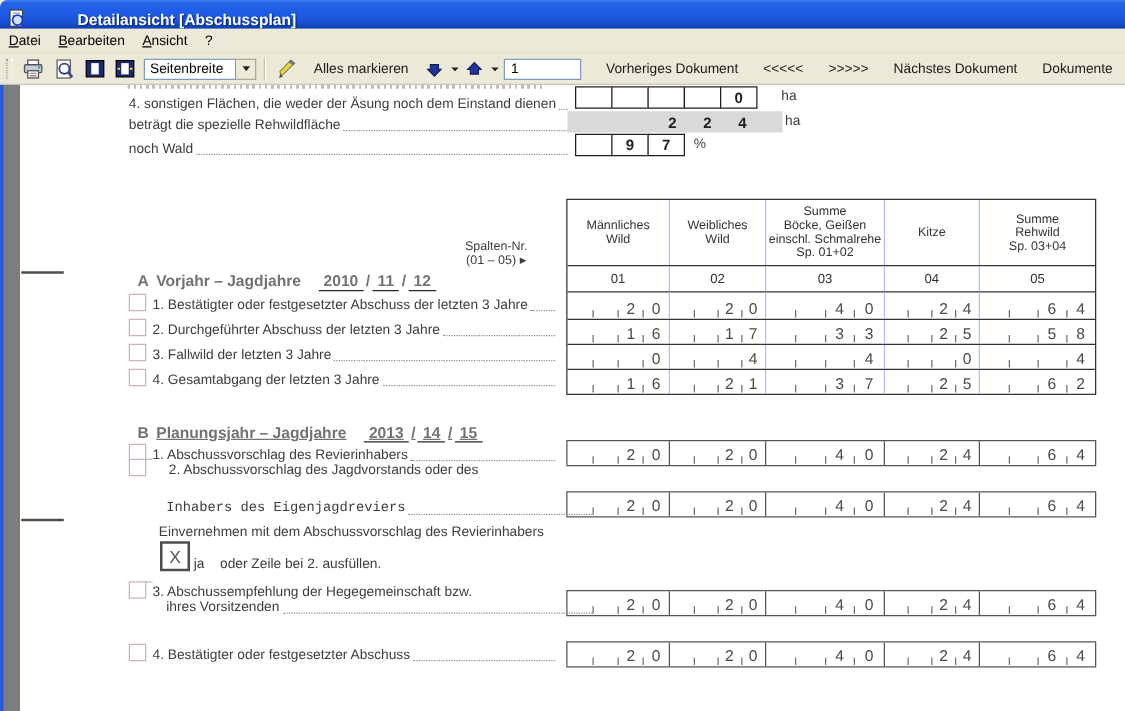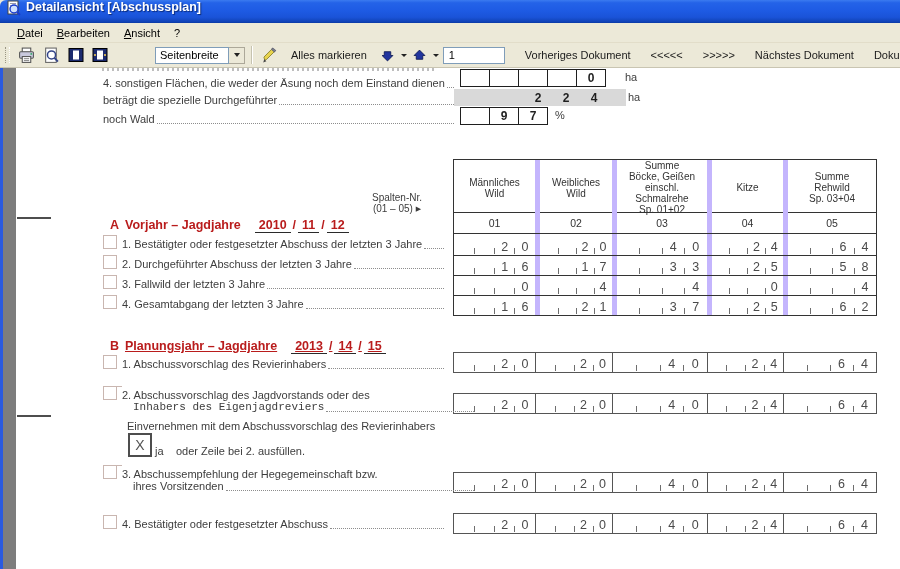--- a/index.html
+++ b/index.html
@@ -2,42 +2,42 @@
 <html><head>
 <meta charset="utf-8">
 <style>
   html,body{margin:0;padding:0;}
   .screen{position:relative;width:900px;height:569px;overflow:hidden;background:#ece9d8;
     font-family:"Liberation Sans",sans-serif;-webkit-font-smoothing:antialiased;}
 
   
   .titlebar{position:absolute;left:0;top:0;width:100%;height:23px;
     background:linear-gradient(180deg,#3b7bf0 0%,#2463e8 12%,#1e5be4 45%,#1a53d8 75%,#0f41b4 96%,#0a38a0 100%);
-    border-radius:6px 0 0 0;display:flex;align-items:flex-start;padding-left:5px;box-sizing:border-box;}
+    border-radius:6px 0 0 0;display:flex;align-items:flex-end;padding-left:5px;box-sizing:border-box;gap:36px;}
   .titlebar .wicon{width:16px;height:16px;margin-right:5px;flex:none;}
   .titlebar .ttext{color:#fff;font-weight:bold;font-size:12.5px;text-shadow:1px 1px 1px #0a2a7a;white-space:nowrap;}
 
   
   .menubar{position:absolute;left:0;top:23px;width:100%;height:20px;background:#ece9d8;
-    display:flex;align-items:center;padding-left:10px;box-sizing:border-box;border-bottom:1px solid #e2ddc9;}
+    display:flex;align-items:center;box-sizing:border-box;border-bottom:1px solid #e2ddc9;}
   .menu-item{display:inline-block;font-size:11px;color:#000;padding:2px 7px;cursor:default;}
   .menu-item::first-letter{text-decoration:underline;}
   .menu-item.no-ul::first-letter{text-decoration:none;}
 
   
   .toolbar{position:absolute;left:0;top:43px;width:100%;height:25px;background:#ece9d8;
     display:flex;align-items:center;padding:0 4px 0 4px;box-sizing:border-box;border-bottom:1px solid #c9c5b2;}
   .grip{width:3px;height:16px;margin:0 4px 0 1px;border-left:1px dotted #9a9684;border-right:1px dotted #fff;flex:none;}
   .tbtn{height:22px;min-width:22px;display:flex;align-items:center;justify-content:center;flex:none;
     font-size:11px;color:#1a1a1a;padding:0 4px;box-sizing:border-box;white-space:nowrap;}
   .tbtn svg{display:block;}
   .tsep{width:1px;height:18px;background:#c6c3b0;border-right:1px solid #fff;margin:0 3px;flex:none;}
   .combo{display:flex;align-items:center;flex:none;margin:0 3px;}
   .combo .cfield{width:74px;height:17px;background:#fff;border:1px solid #7f9db9;font-size:11px;
-    display:flex;align-items:center;padding-left:4px;box-sizing:border-box;margin-left:40px;}
+    display:flex;align-items:center;padding-left:4px;box-sizing:border-box;}
   .combo .cbtn{width:16px;height:17px;background:#ece9d8;border:1px solid #aca899;border-left:none;
     display:flex;align-items:center;justify-content:center;box-sizing:border-box;}
   .caret{width:0;height:0;border-left:3.5px solid transparent;border-right:3.5px solid transparent;border-top:4px solid #222;}
   .mini-caret{width:0;height:0;border-left:3px solid transparent;border-right:3px solid transparent;border-top:3.5px solid #222;margin-left:1px;}
   .pagebox{width:62px;height:17px;background:#fff;border:1px solid #7f9db9;font-size:11px;
     display:flex;align-items:center;padding-left:5px;box-sizing:border-box;flex:none;margin-left:2px;}
   .txtbtn{margin:0 6px;}
 
   
   .viewport{position:absolute;left:0;top:68px;right:0;bottom:0;background:#808080;}
@@ -68,38 +68,38 @@
   .band{position:absolute;left:438px;top:21px;width:172px;height:17px;background:#d9d9d9;
     display:flex;padding:0 14px;box-sizing:border-box;}
   .bslot{width:28px;display:flex;align-items:center;justify-content:center;font-size:12px;font-weight:bold;color:#1f1f1f;}
   .unit{position:absolute;font-size:11px;color:#3d3d3d;}
 
   
   .spalten{position:absolute;left:337px;top:124px;width:88px;text-align:center;font-size:10px;line-height:11px;color:#3d3d3d;}
   .spalten .arr{font-size:7px;vertical-align:1px;}
 
   
-  .sec-head{position:absolute;left:94px;font-size:12.5px;font-weight:bold;color:#b91c1c;white-space:nowrap;}
+  .sec-head{position:absolute;left:94px;font-size:12.5px;font-weight:bold;color:#737373;white-space:nowrap;}
   .sec-head .sl{display:inline-block;width:15px;}
   .sec-head .st{margin-right:14px;}
   .sec-head .yr{border-bottom:1px solid #2a2a2a;padding:0 4px;}
   .sec-head .ysep{padding:0 2px;font-weight:bold;}
 
   
   .atable{position:absolute;left:437px;top:91px;width:424px;border:1px solid #333;box-sizing:border-box;background:#fff;}
   .arow{display:grid;grid-template-columns:81px 77px 95px 76px 1fr;box-sizing:border-box;}
   .arow + .arow{border-top:1px solid #333;}
   .arow.head{height:52px;}
   .arow.nums{height:21px;}
   .arow.data{height:20px;}
   .arow.data.first{height:22px;}
   .hcell,.ncell{display:flex;align-items:center;justify-content:center;text-align:center;color:#333;box-sizing:border-box;}
   .hcell{font-size:10px;line-height:11px;white-space:pre-line;}
   .ncell{font-size:10.5px;}
-  .bl{border-left:5px solid #c4b5fd;}
+  .bl{border-left:1px solid #c4b5fd;}
   .dcell{display:flex;box-sizing:border-box;}
   .slot{flex:1;position:relative;display:flex;align-items:flex-end;justify-content:center;
     font-size:12.5px;line-height:14px;color:#4a4a4a;padding-bottom:1px;}
   .slot.tick::before{content:"";position:absolute;left:-0.5px;bottom:1px;width:1px;height:6px;background:#6e6e6e;}
   .strip{position:absolute;left:437px;width:424px;height:21px;border:1px solid #555;box-sizing:border-box;
     display:grid;grid-template-columns:81px 77px 95px 76px 1fr;background:#fff;}
   .strip .bl{border-left:1px solid #555;}
 
   
   .einv{position:absolute;left:111px;top:352px;font-size:11px;color:#3d3d3d;white-space:nowrap;}
@@ -241,21 +241,21 @@
       <div class="vboxes" style="left:444px;top:1px;">
           <div class="vbox"></div>
           <div class="vbox"></div>
           <div class="vbox"></div>
           <div class="vbox"></div>
           <div class="vbox">0</div>
         </div>
       <span class="unit" style="left:609px;top:3px;">ha</span>
 
       <div class="area-label-row" style="top:26px;">
-        <span class="ltext">beträgt die spezielle Durchgeführter</span>
+        <span class="ltext">beträgt die spezielle Rehwildfläche</span>
         <span class="leader"></span>
       </div>
       <div class="band">
           <div class="bslot"></div>
           <div class="bslot"></div>
           <div class="bslot">2</div>
           <div class="bslot">2</div>
           <div class="bslot">4</div>
         </div>
       <span class="unit" style="left:612px;top:23px;">ha</span>
@@ -521,21 +521,21 @@
               <div class="slot tick">2</div>
               <div class="slot tick">4</div>
             </div>
             <div class="dcell bl">
               <div class="slot"></div>
               <div class="slot tick"></div>
               <div class="slot tick">6</div>
               <div class="slot tick">4</div>
             </div>
           </div>
-          <div class="flabel-row" style="top: 321px;">
+          <div class="flabel-row" style="top: 302px; gap: 13px;">
             <div class="cbox dash"></div>
             <div class="ltext">2. Abschussvorschlag des Jagdvorstands oder des</div>
           </div>
           <div class="flabel-row second" style="top: 333px; font-family: Liberation Mono, monospace;">
             <div class="ltext">Inhabers des Eigenjagdreviers</div>
             <div class="leader"></div>
           </div>
           <div class="strip" style="top: 404px;">
             <div class="dcell">
               <div class="slot"></div>

